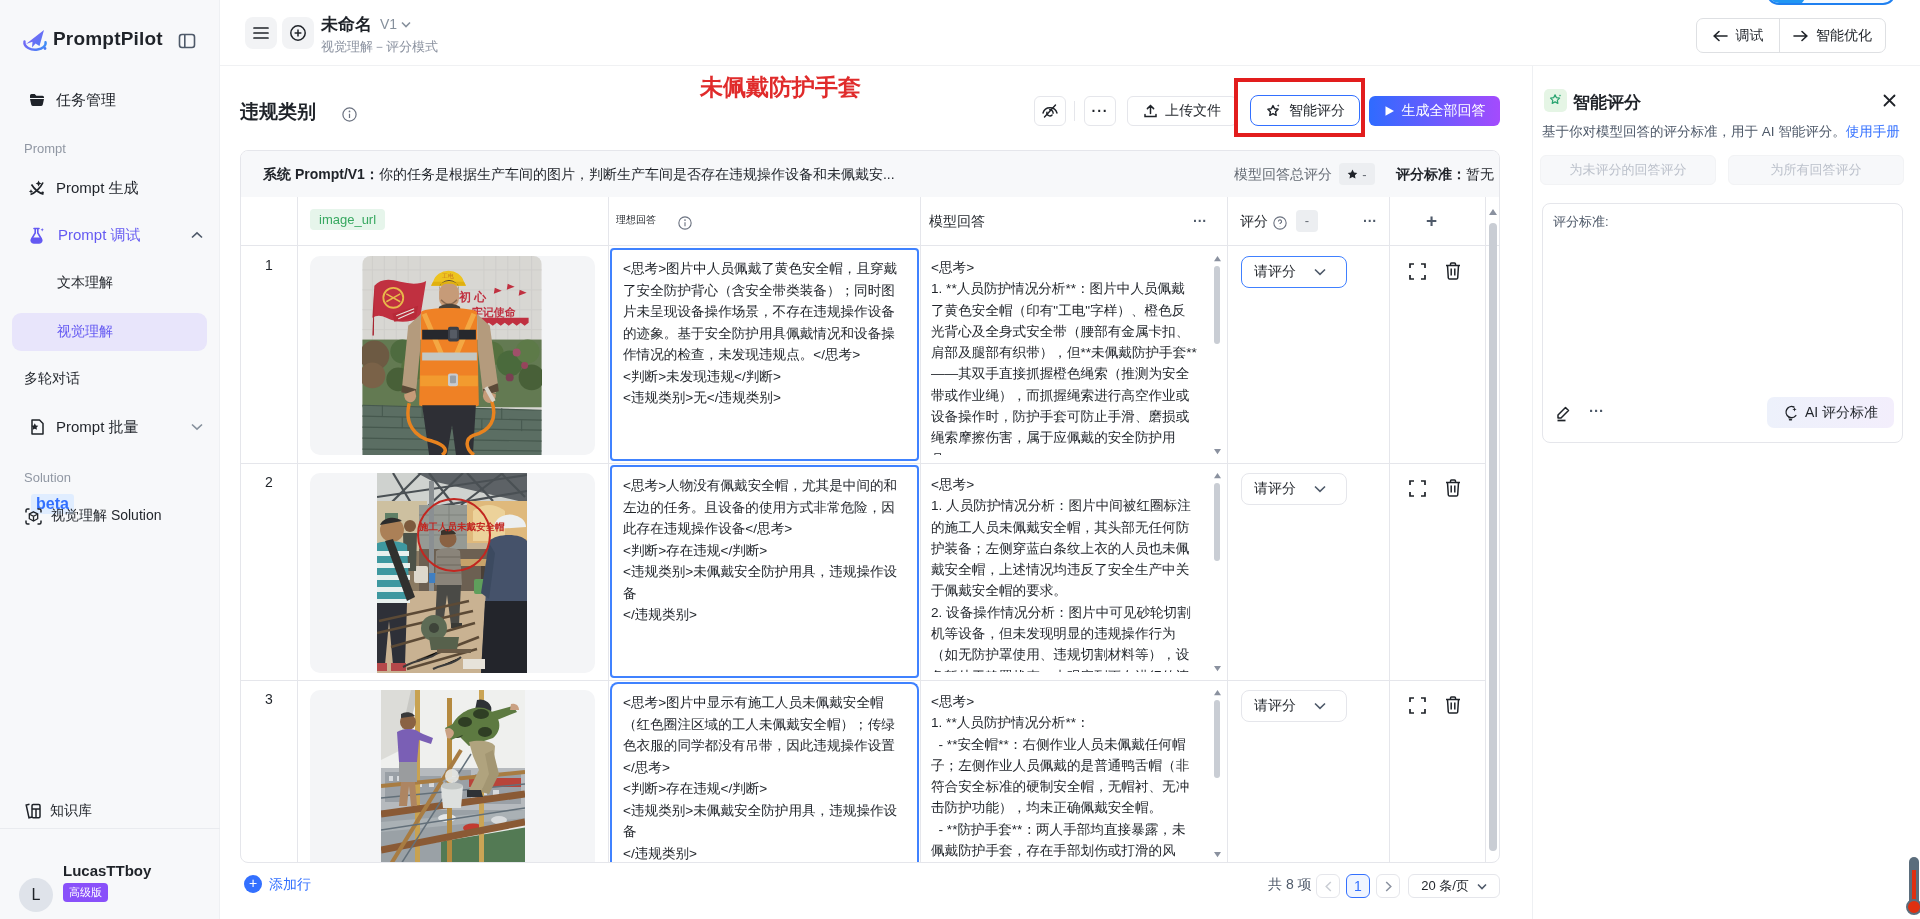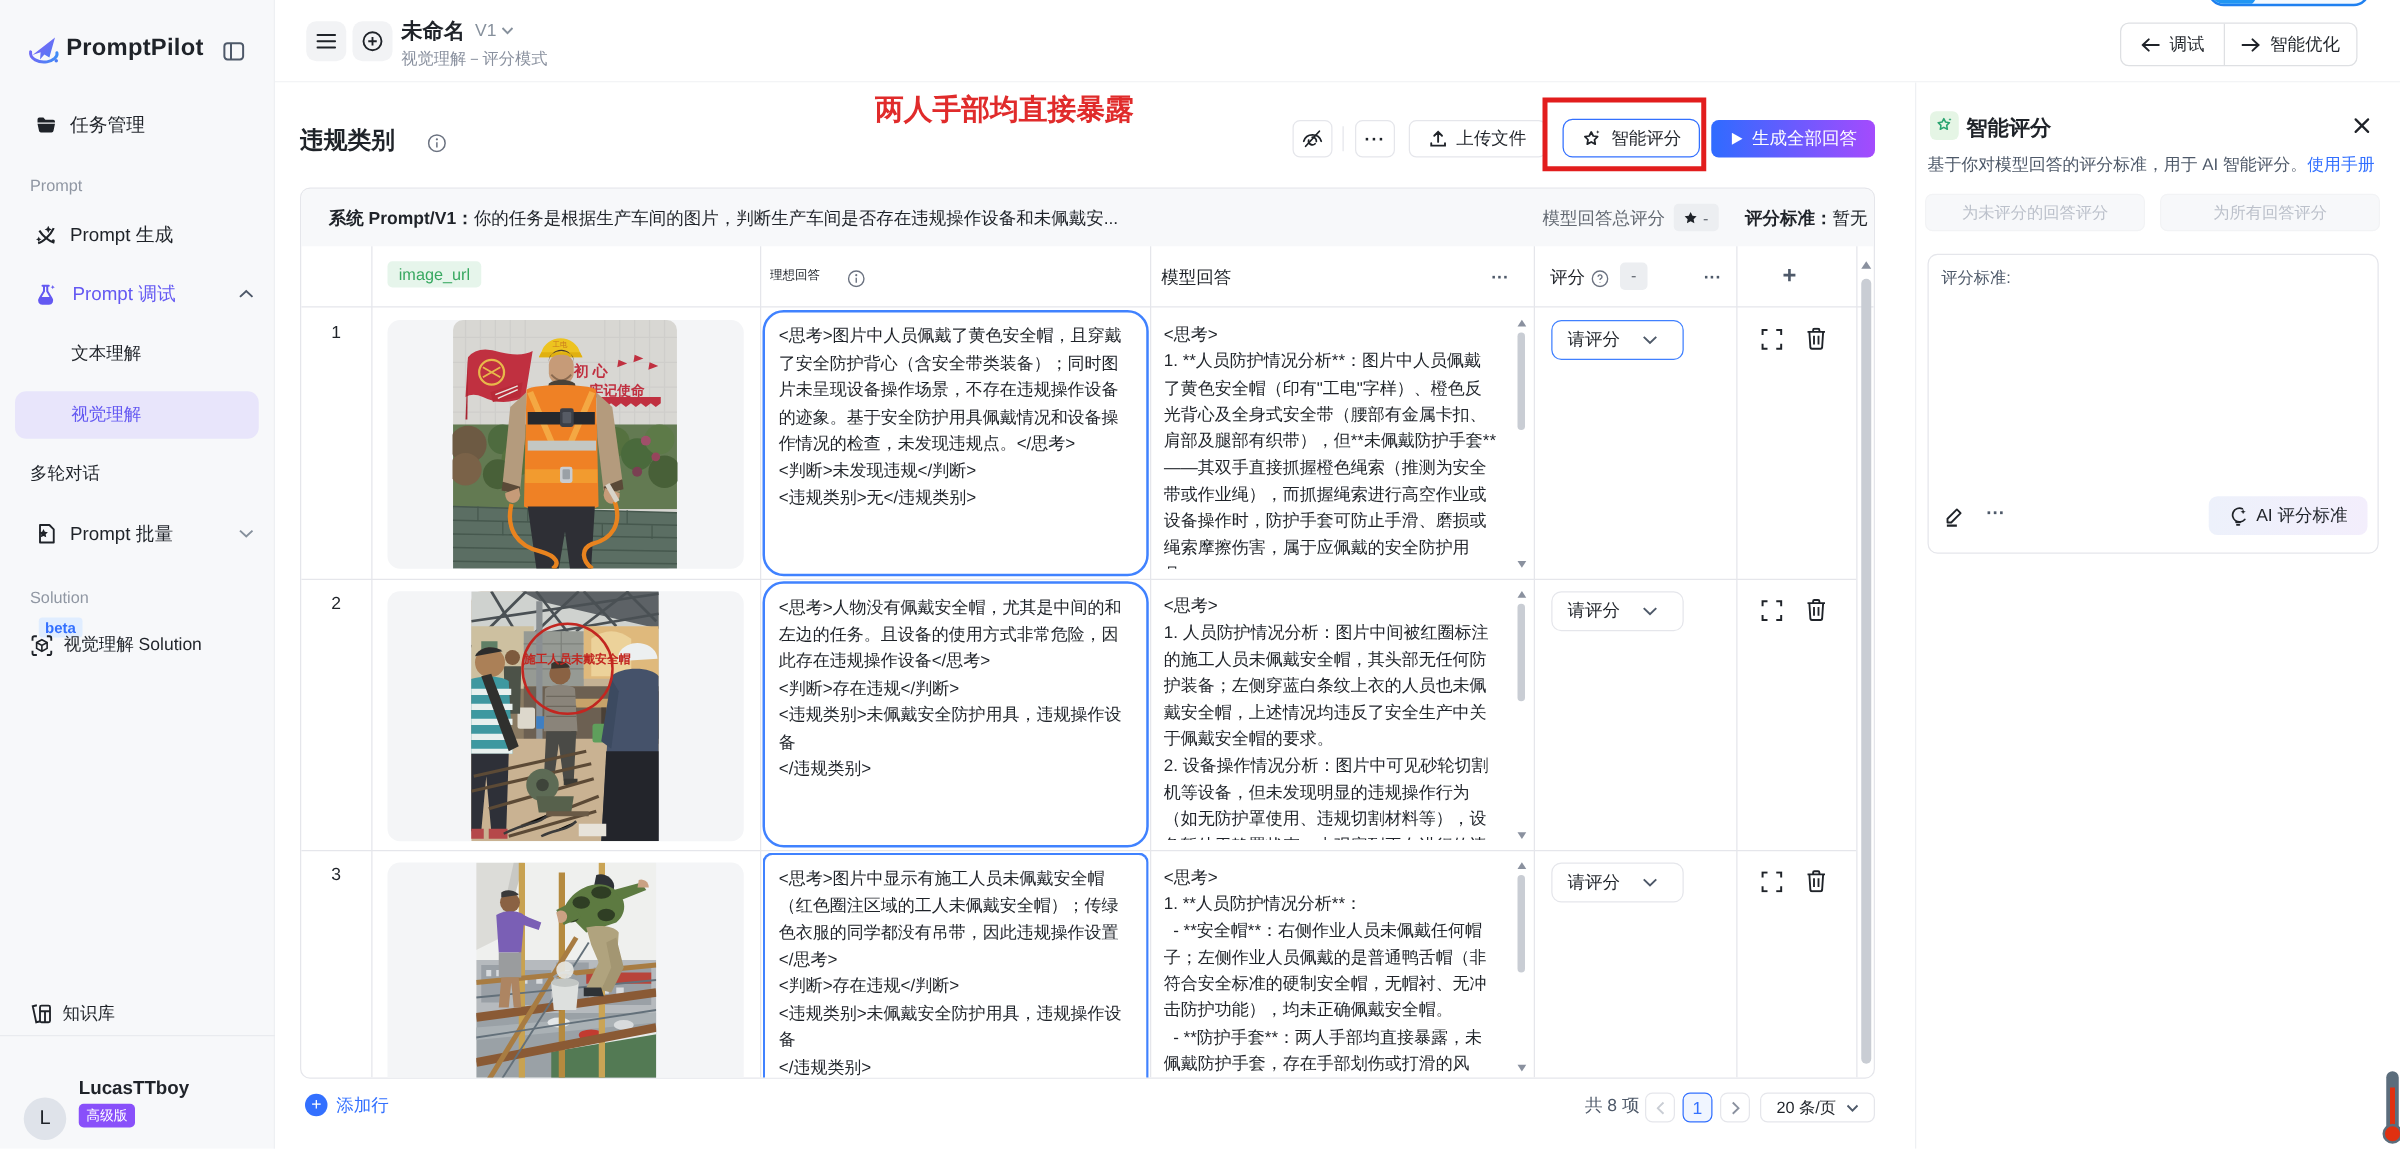--- a/index.html
+++ b/index.html
@@ -18,21 +18,21 @@
 #topbar{position:absolute;left:220px;top:0;width:1700px;height:66px;background:#fff;border-bottom:1px solid #f0f1f3}
 .icbtn{position:absolute;width:32px;height:32px;border-radius:8px;background:#f2f3f5;display:flex;align-items:center;justify-content:center}
 
 #main{position:absolute;left:220px;top:66px;width:1312px;height:853px;background:#fff}
 .btn{position:absolute;height:30px;border:1px solid #e5e6eb;border-radius:6px;background:#fff;display:flex;align-items:center;justify-content:center;font-size:14px;color:#1f2329;gap:7px}
 
 #card{position:absolute;left:20px;top:84px;width:1260px;height:713px;border:1px solid #e5e6eb;border-radius:8px;background:#fff;overflow:hidden}
 .colb{position:absolute;top:46px;bottom:0;width:1px;background:#e5e6eb}
 .rowb{position:absolute;left:0;width:1244px;height:1px;background:#e5e6eb}
 .imgbox{position:absolute;left:69px;width:285px;background:#f4f5f7;border-radius:10px;overflow:hidden}
-.ideal{position:absolute;left:369px;width:309px;border:2px solid #4082ff;border-radius:17px;background:#fff;padding:8px 11px;font-size:13.6px;line-height:21.5px;color:#1f2329;overflow:hidden}
+.ideal{position:absolute;left:369px;width:309px;border:2px solid #4082ff;border-radius:4px;background:#fff;padding:8px 11px;font-size:13.6px;line-height:21.5px;color:#1f2329;overflow:hidden}
 .model{position:absolute;left:690px;width:266px;font-size:13.6px;line-height:21.3px;color:#1f2329;overflow:hidden}
 .sel{position:absolute;left:1000px;width:106px;height:32px;border-radius:8px;background:#fff;display:flex;align-items:center;font-size:14px;color:#1f2329}
 .rownum{position:absolute;left:0;width:56px;text-align:center;font-size:14px}
 .vthumb{position:absolute;width:6px;border-radius:3px;background:#c9cdd4}
 
 #rpanel{position:absolute;left:1532px;top:66px;width:388px;height:853px;background:#fff;border-left:1px solid #eef0f3}
 .gbtn{position:absolute;top:89px;width:176px;height:30px;background:#f7f8fa;border:1px solid #f2f3f5;border-radius:6px;display:flex;align-items:center;justify-content:center;font-size:13px;color:#bcc1cb}
 </style>
 </head>
 <body>
@@ -106,21 +106,21 @@
         <path d="M4 2 h7.5 L15 5.5 V16 H4 Z" fill="none" stroke="#1f2329" stroke-width="1.5" stroke-linejoin="round"></path>
         <path d="M6.8 5.2 l1.1 2.2 2.4.35 -1.75 1.7 .4 2.4 -2.15-1.15 -2.15 1.15 .4-2.4 -1.75-1.7 2.4-.35Z" fill="#1f2329"></path>
       </svg>
       <span style="margin-left:10px">Prompt 批量</span>
       <svg style="position:absolute;right:17px" width="12" height="8" viewBox="0 0 12 8" fill="none" stroke="#86909c" stroke-width="1.6">
           <path d="M1 1.5 L6 6.2 L11 1.5"></path>
         </svg>
     </div>
     <div class="navlabel" style="top:470px">Solution</div>
 
-    <div class="abs" style="left:31px;top:494px;padding:1px 5px;background:#e0edff;color:#3370ff;font-size:12px;font-weight:bold;border-radius:3px">beta</div>
+    <div class="abs" style="left:31px;top:494px;padding:1px 5px;background:#e0edff;color:#3370ff;font-size:16px;font-weight:bold;border-radius:3px">beta</div>
     <div class="navitem" style="top:503px">
       <svg style="margin-left:24px" width="19" height="19" viewBox="0 0 19 19" fill="none" stroke="#1f2329" stroke-width="1.5">
         <path d="M2 5.5 V3.5 a1.5 1.5 0 0 1 1.5-1.5 H5.5 M13.5 2 h2 A1.5 1.5 0 0 1 17 3.5 v2 M17 13.5 v2 a1.5 1.5 0 0 1-1.5 1.5 h-2 M5.5 17 h-2 A1.5 1.5 0 0 1 2 15.5 v-2"></path>
         <path d="M9.5 4.8 L13.7 7 v4.7 L9.5 14 L5.3 11.7 V7 Z M5.6 7.2 L9.5 9.3 L13.4 7.2 M9.5 9.3 V13.8" stroke-width="1.3"></path>
       </svg>
       <span style="margin-left:8px;font-size:14px">视觉理解 Solution</span>
     </div>
 
     <div class="navitem" style="top:798px">
       <svg style="margin-left:24px" width="18" height="18" viewBox="0 0 18 18" fill="none" stroke="#1f2329" stroke-width="1.5">
@@ -170,21 +170,21 @@
             <path d="M1 6 H13.5 M9 1.5 L13.8 6 L9 10.5"></path>
           </svg>智能优化
       </div>
     </div>
 
     <div class="abs" style="left:1546px;top:-21px;width:130px;height:26px;border:2px solid #1f80f0;border-radius:13px;background:#f5faff;overflow:hidden">
       <div class="abs" style="left:0;top:0;width:38px;height:26px;background:#2196f3;border-radius:13px 0 14px 0"></div>
     </div>
   </div>
   <div id="main">
-    <div class="abs" style="left:480px;top:6px;font-size:23px;font-weight:bold;color:#e02b2b">两人手部均直接暴露</div>
+    <div class="abs" style="left:480px;top:6px;font-size:23px;font-weight:bold;color:#e02b2b">未佩戴防护手套</div>
     <div class="abs" style="left:20px;top:33px;font-size:19px;font-weight:bold">违规类别</div>
     <svg class="abs" style="left:122px;top:41px" width="15" height="15" viewBox="0 0 15 15" fill="none" stroke="#6b7280" stroke-width="1.2">
         <circle cx="7.5" cy="7.5" r="6.6"></circle>
         <line x1="7.5" y1="6.7" x2="7.5" y2="11"></line>
         <circle cx="7.5" cy="4.4" r=".9" fill="#6b7280" stroke="none"></circle>
       </svg>
 
     <div class="btn" style="left:814px;top:30px;width:32px">
       <svg width="18" height="16" viewBox="0 0 18 16" fill="none" stroke="#1f2329" stroke-width="1.4" stroke-linecap="round">
           <path d="M2 10 C3 6.5 6 4.8 9 4.8 C12 4.8 15 6.5 16 10"></path>

